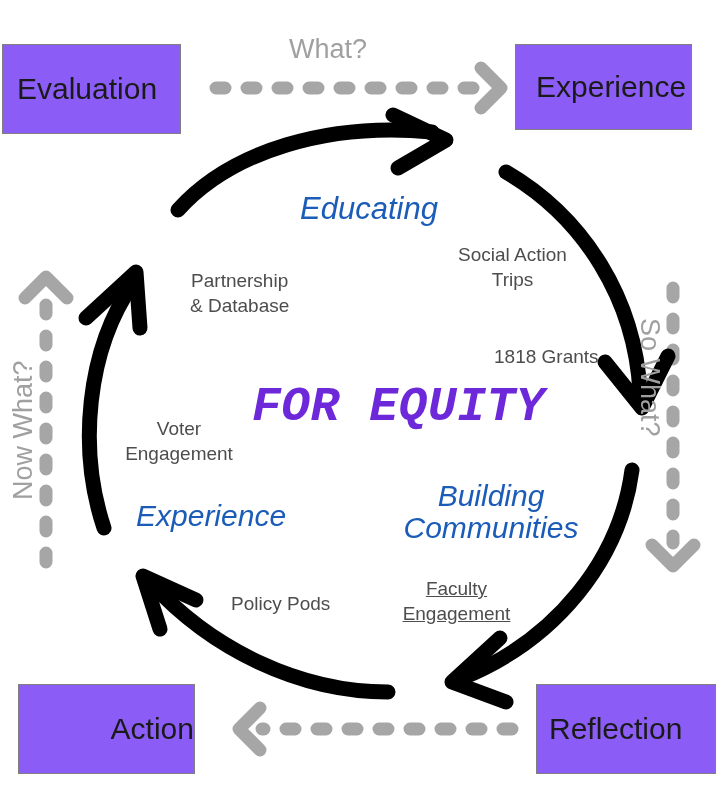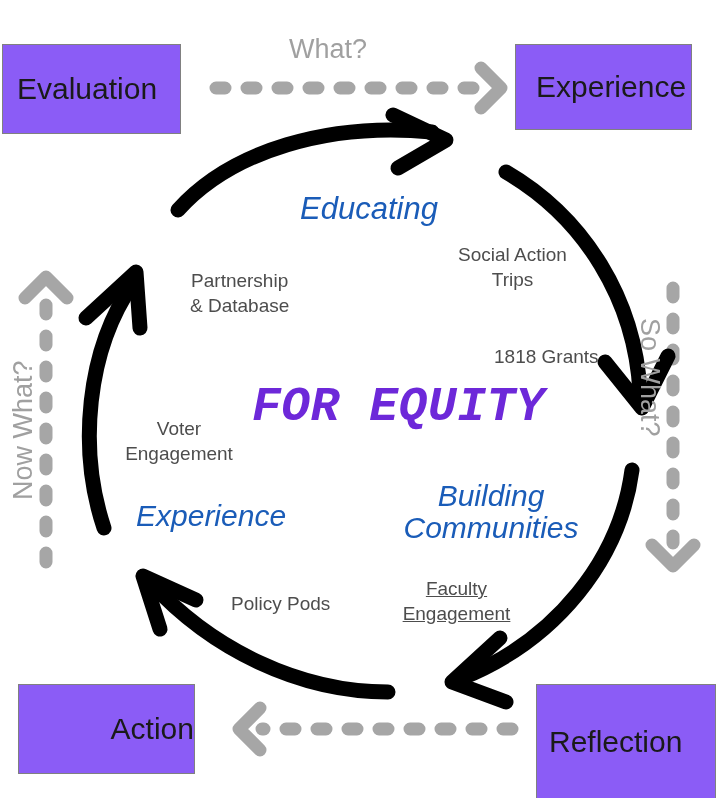--- a/index.html
+++ b/index.html
@@ -41,21 +41,21 @@
   }
   #box-experience {
     left: 515px; top: 44px; width: 177px; height: 86px;
     padding-left: 20px;
   }
   #box-action {
     left: 18px; top: 684px; width: 177px; height: 90px;
     justify-content: flex-end;
   }
   #box-reflection {
-    left: 536px; top: 684px; width: 180px; height: 115px;
+    left: 536px; top: 684px; width: 180px; height: 90px;
     padding-left: 12px;
   }
 
   
   .q-label {
     position: absolute;
     color: #a0a0a0;
     font-size: 27px;
     font-family: "Liberation Sans", sans-serif;
     white-space: nowrap;

